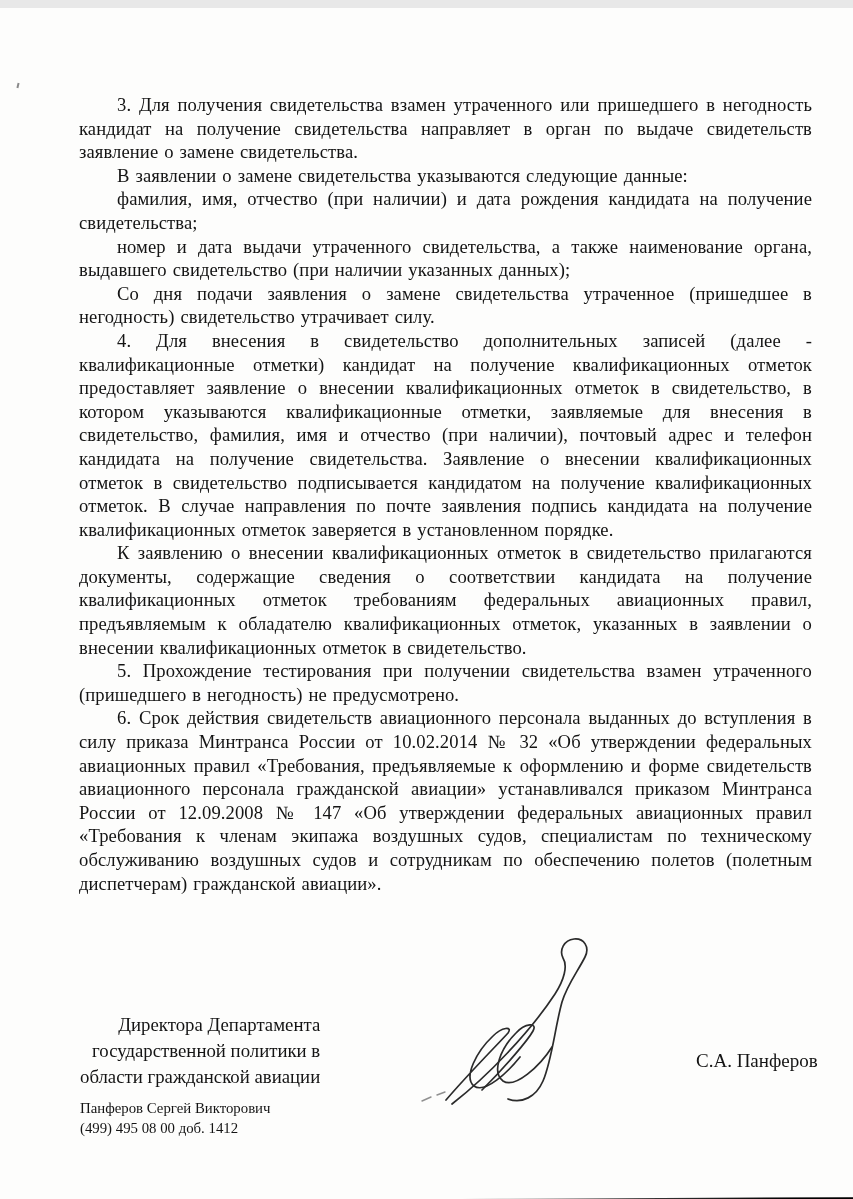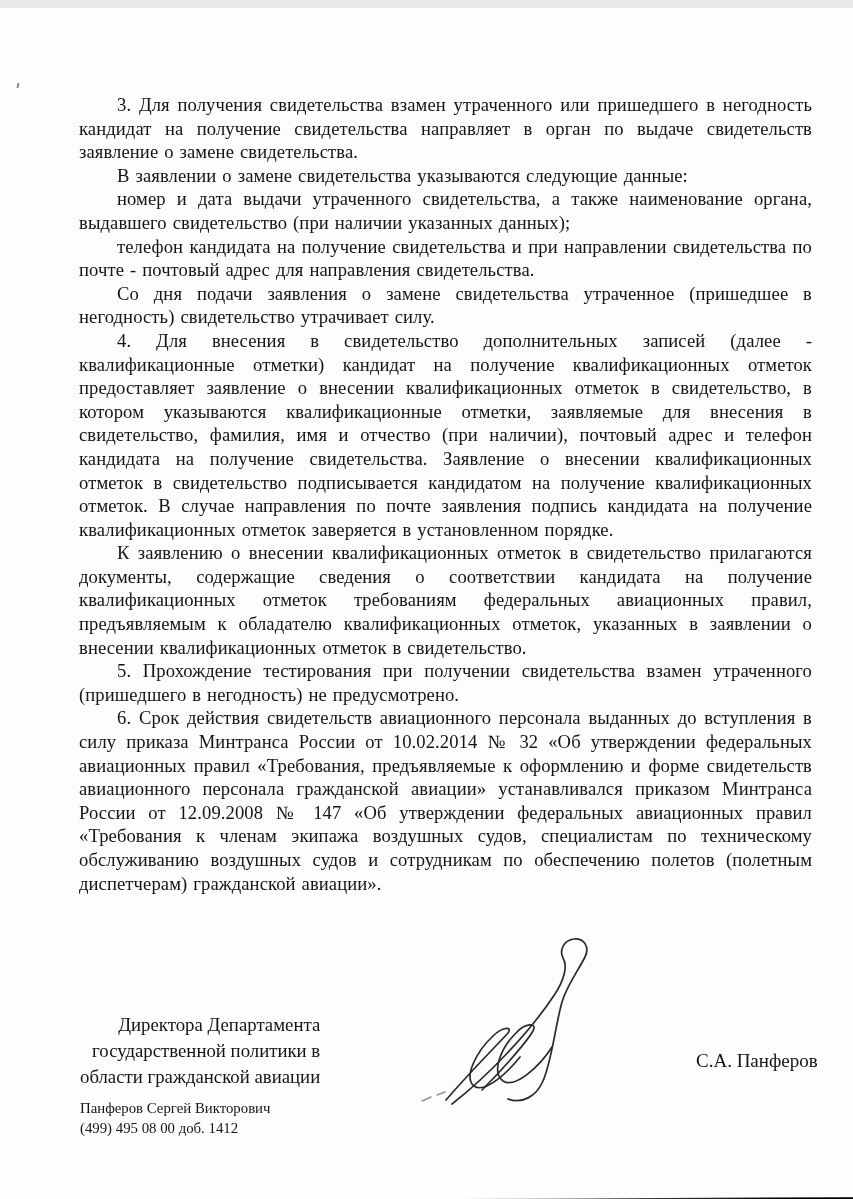--- a/index.html
+++ b/index.html
@@ -89,22 +89,22 @@
 </head>
 <body>
 
 <div class="page">
 
   <div class="scan-speck"></div>
 
   <div class="body-text">
     <p>3. Для получения свидетельства взамен утраченного или пришедшего в негодность кандидат на получение свидетельства направляет в орган по выдаче свидетельств заявление о замене свидетельства.</p>
     <p>В заявлении о замене свидетельства указываются следующие данные:</p>
+    <p>фамилия, имя, отчество (при наличии) и дата рождения кандидата на получение свидетельства;</p>
     <p>номер и дата выдачи утраченного свидетельства, а также наименование органа, выдавшего свидетельство (при наличии указанных данных);</p>
-    <p>телефон кандидата на получение свидетельства и при направлении свидетельства по почте - почтовый адрес для направления свидетельства.</p>
     <p>Со дня подачи заявления о замене свидетельства утраченное (пришедшее в негодность) свидетельство утрачивает силу.</p>
     <p>4. Для внесения в свидетельство дополнительных записей (далее - квалификационные отметки) кандидат на получение квалификационных отметок предоставляет заявление о внесении квалификационных отметок в свидетельство, в котором указываются квалификационные отметки, заявляемые для внесения в свидетельство, фамилия, имя и отчество (при наличии), почтовый адрес и телефон кандидата на получение свидетельства. Заявление о внесении квалификационных отметок в свидетельство подписывается кандидатом на получение квалификационных отметок. В случае направления по почте заявления подпись кандидата на получение квалификационных отметок заверяется в установленном порядке.</p>
     <p>К заявлению о внесении квалификационных отметок в свидетельство прилагаются документы, содержащие сведения о соответствии кандидата на получение квалификационных отметок требованиям федеральных авиационных правил, предъявляемым к обладателю квалификационных отметок, указанных в заявлении о внесении квалификационных отметок в свидетельство.</p>
     <p>5. Прохождение тестирования  при получении свидетельства взамен утраченного (пришедшего в негодность) не предусмотрено.</p>
     <p>6. Срок действия свидетельств авиационного персонала выданных до вступления в силу приказа Минтранса России  от 10.02.2014 № 32 «Об утверждении федеральных авиационных правил «Требования, предъявляемые к оформлению и форме свидетельств авиационного персонала гражданской авиации» устанавливался приказом Минтранса России от 12.09.2008 № 147 «Об утверждении федеральных авиационных правил «Требования к членам экипажа воздушных судов, специалистам по техническому обслуживанию воздушных судов и сотрудникам по обеспечению полетов (полетным диспетчерам) гражданской авиации».</p>
   </div>
 
   <div class="signoff">
     <div>Директора Департамента</div>
     <div>государственной политики в</div>

